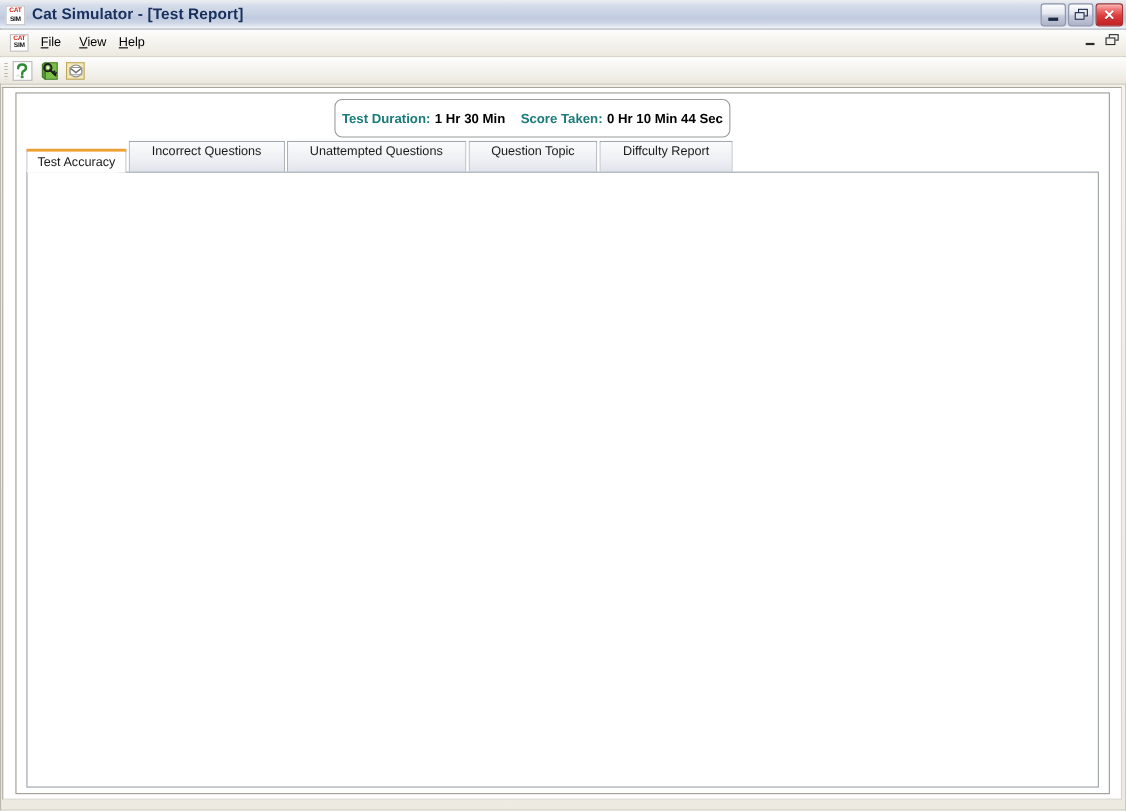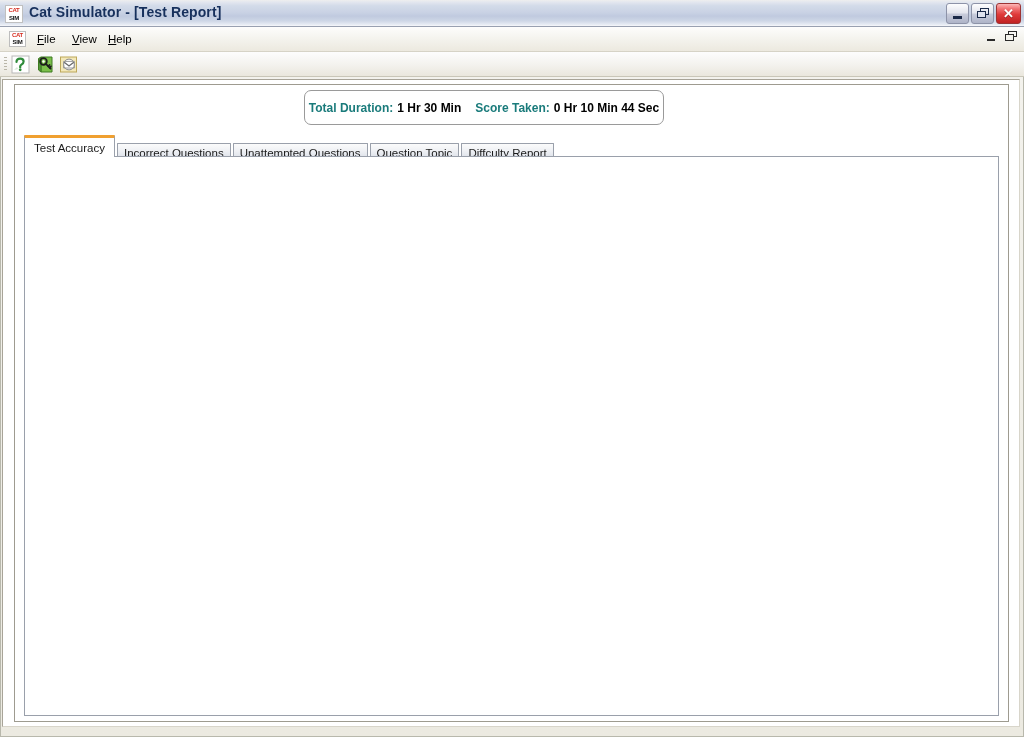--- a/index.html
+++ b/index.html
@@ -245,23 +245,23 @@
 
   
   .tabstrip {
     position: absolute;
     left: 9px; top: 51px;
     height: 21px;
     display: flex;
     align-items: flex-end;
   }
   .tab {
-    height: 14px;
-    box-sizing: border-box;
-    padding: 0 6px;
+    height: 29px;
+    box-sizing: border-box;
+    padding: 0 20px;
     font-size: 11.5px;
     line-height: 18px;
     color: #1a1a1a;
     background: linear-gradient(to bottom, #fbfbfb 0%, #eef0f4 55%, #dfe3ea 100%);
     border: 1px solid #9aa0ab;
     border-bottom: none;
     margin-right: 2px;
     white-space: nowrap;
     cursor: default;
     border-radius: 1px 1px 0 0;
@@ -434,21 +434,21 @@
         <path d="M5.2 7.3 L10 11 L14.8 7.3" fill="none" stroke="#6b6b6b" stroke-width="1.3"></path>
         <path d="M4.6 6.4 L15.4 6.4 L15.4 13 L4.6 13 Z" fill="none" stroke="#9a9a9a" stroke-width="1"></path>
       </svg>
     </div>
   </div>
 
   <div class="mdi-client">
     <div class="mdi-child">
 
       <div class="duration-box">
-        <span class="dur-label">Total Duration:</span>
+        <span class="dur-label">Test Duration:</span>
         <span class="dur-value">1 Hr 30 Min</span>
         <span class="dur-gap"></span>
         <span class="dur-label">Score Taken:</span>
         <span class="dur-value">0 Hr 10 Min 44 Sec</span>
       </div>
 
       <div class="tabstrip">
         <div class="tab active">Test Accuracy</div>
         <div class="tab">Incorrect Questions</div>
         <div class="tab">Unattempted Questions</div>

